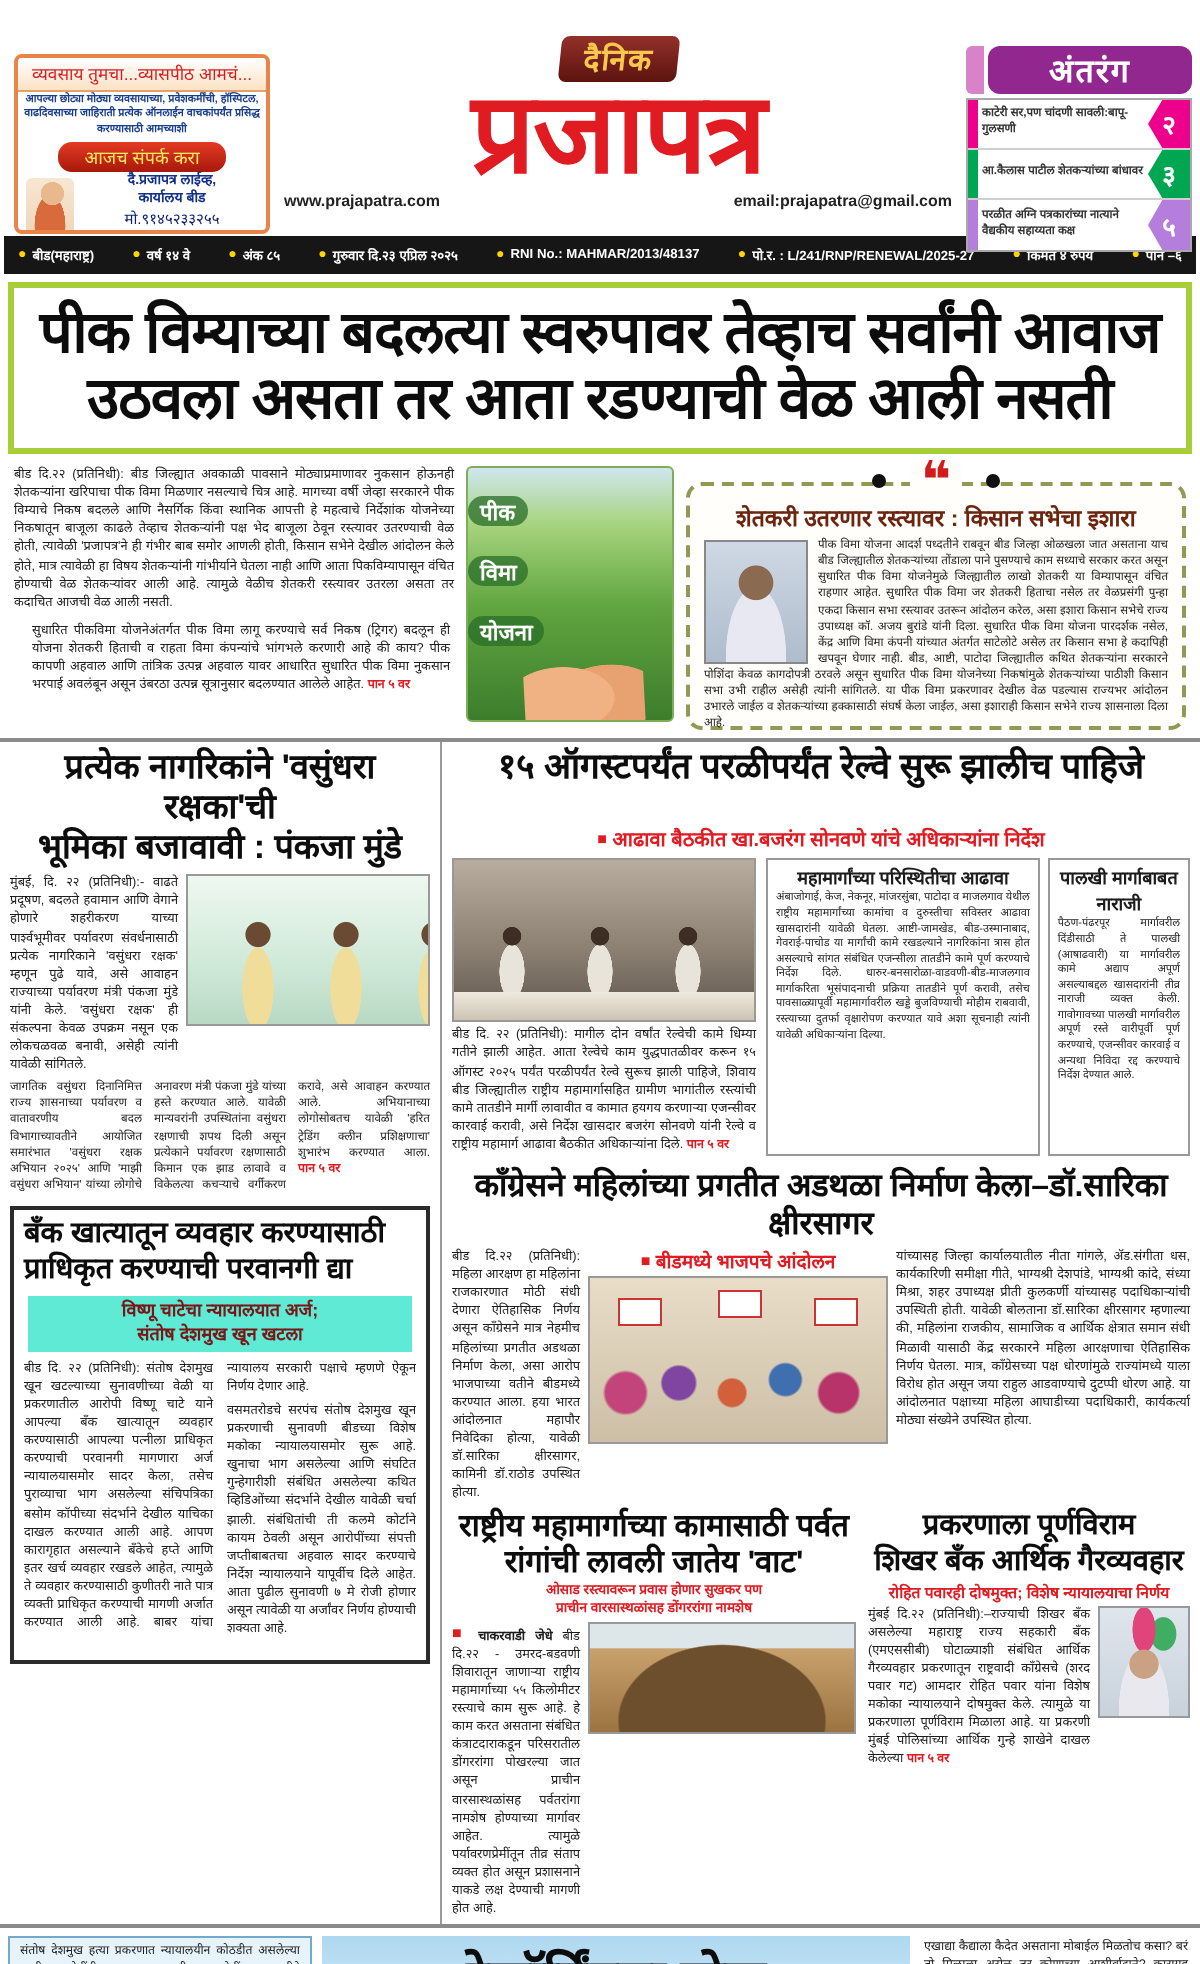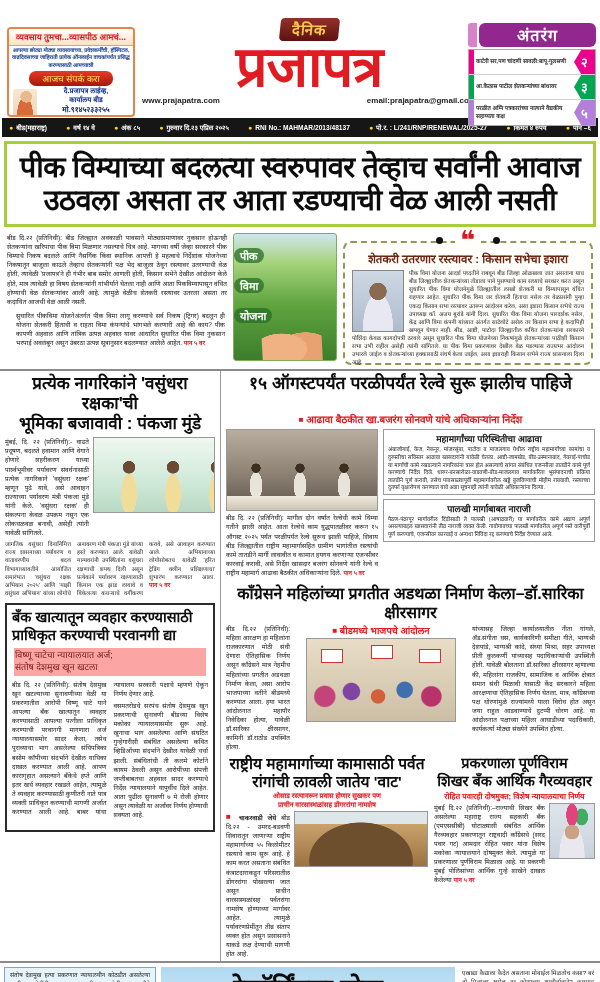--- a/index.html
+++ b/index.html
@@ -3,37 +3,37 @@
 <meta charset="utf-8">
 <style>
   *{box-sizing:border-box;margin:0;padding:0}
   html,body{background:#9a9a9a}
   body{font-family:"Liberation Sans","DejaVu Sans",sans-serif}
   .page{width:600px;height:982px;margin:0 auto;background:#fff;position:relative;overflow:hidden;color:#1a1a1a}
 
   
   .hdr{height:118px;position:relative}
   .adbox{position:absolute;left:7px;top:27px;width:128px;height:90px;border:2px solid #e8834a;border-radius:4px;background:#fff;text-align:center;overflow:hidden}
-  .ad-tag{font-size:8.6px;font-weight:bold;color:#d61c22;background:linear-gradient(#fff,#fbe3c4);padding:2px 1px;border-bottom:1px solid #e8a06a;white-space:nowrap}
+  .ad-tag{font-size:8.6px;font-weight:normal;color:#d61c22;background:linear-gradient(#fff,#fbe3c4);padding:2px 1px;border-bottom:1px solid #e8a06a;white-space:nowrap}
   .ad-body{font-size:5.4px;color:#1a3f8f;font-weight:bold;line-height:1.35;padding:1px 3px}
   .ad-cta{background:linear-gradient(#e43b25,#a81809);color:#ffe95e;font-weight:400;font-size:9px;border-radius:7px;margin:1px 20px;padding:1px 0}
   .ad-low{position:relative;padding-left:30px}
   .ad-fig{position:absolute;left:4px;top:2px;width:24px;height:30px;border-radius:3px;background:
     radial-gradient(circle at 55% 26%,#e9b98e 0 22%,transparent 23%),
     radial-gradient(ellipse at 50% 80%,#d96a3c 0 45%,transparent 46%),
     linear-gradient(#f7e7d2,#efd4b8)}
   .ad-off{font-size:7px;color:#14308a;font-weight:800;line-height:1.25}
-  .ad-ph{font-size:7.5px;color:#0a1f66;font-weight:700}
+  .ad-ph{font-size:7.5px;color:#0a1f66;font-weight:400}
 
   .mast{position:absolute;left:140px;top:18px;width:338px;text-align:center}
   .dainik{display:inline-block;background:linear-gradient(#93302a,#5c130f);color:#f7c84d;font-weight:900;font-size:15px;padding:1px 12px 2px;border-radius:4px;transform:skewX(-6deg);letter-spacing:1px}
   .mtitle{font-size:56px;font-weight:900;color:#e01b22;line-height:1.0;letter-spacing:-1px;margin-top:-2px}
   .urls{display:flex;justify-content:space-between;font-size:8px;font-weight:bold;color:#222;margin-top:1px;padding:0 2px}
 
-  .ant{position:absolute;right:4px;top:23px;width:128px}
+  .ant{position:absolute;right:4px;top:23px;width:113px}
   .ant-head{display:flex;align-items:stretch}
   .ant-tab{width:9px;background:#d883c9;border-radius:3px 0 0 3px;margin-right:2px}
   .ant-title{flex:1;background:#92278f;color:#fff;font-weight:900;font-size:16px;text-align:center;border-radius:6px;padding:1px 0;letter-spacing:1px}
   .ant-box{border:1px solid #a9a9a9;margin-top:2px;background:#fff}
   .ant-row{display:flex;align-items:stretch;border-bottom:1px solid #cfcfcf;height:25px}
   .ant-row:last-child{border-bottom:0}
   .ant-bar{width:5px}
   .ant-txt{flex:1;font-size:5.8px;font-weight:bold;color:#333;line-height:1.3;padding:2px 2px;display:flex;align-items:center}
   .ant-pg{width:21px;display:flex;align-items:center;justify-content:center;color:#fff;font-weight:900;font-size:13px;clip-path:polygon(34% 0,100% 0,100% 100%,34% 100%,0 50%)}
   .c-pink{background:#ec008c}.c-green{background:#00a651}.c-lav{background:#b57edc}
@@ -80,39 +80,39 @@
   .vs-row{display:flex;gap:4px;margin-top:3px}
   .vs-txt{width:84px}
   .vs-photo{flex:1;height:76px;background:linear-gradient(180deg,#eef8f0,#cfe9d8 60%,#b9d9c4)}
   .sil{position:absolute;bottom:0;width:26px;height:52px;background:
     radial-gradient(circle at 50% 14%,#6b4a33 0 13%,transparent 14%),
     radial-gradient(ellipse at 50% 66%,#f0dd9a 0 42%,transparent 43%)}
   .vs-cap{columns:3;column-gap:6px;font-size:5.8px;line-height:1.4;text-align:justify;margin-top:3px;color:#222}
 
   .bank{border:2px solid #2b2b2b;margin-top:6px;padding:4px 5px;background:#fff}
   .bank-h{font-size:14.5px;font-weight:900;text-align:left;line-height:1.22;color:#0d0d0d}
-  .bank-sub{background:#fca5a5;color:#7a1616;font-weight:400;font-size:9px;text-align:left;margin:4px 2px;padding:2px 1px;line-height:1.3}
+  .bank-sub{background:#5eead4;color:#7a1616;font-weight:700;font-size:9px;text-align:center;margin:4px 2px;padding:2px 1px;line-height:1.3}
   .bank-body{columns:2;column-gap:7px;font-size:6.2px;line-height:1.45;text-align:justify;height:146px;overflow:hidden}
 
   .rw-h{font-size:17.5px;font-weight:900;text-align:center;color:#0d0d0d;line-height:1.1}
   .rw-sub{color:#e01b22;font-weight:800;font-size:10px;text-align:center;margin:19px 0 3px}
   .rw-row{display:flex;gap:5px}
   .rw-left{width:152px}
   .rw-photo{height:82px;background:linear-gradient(180deg,#b9ada0,#8d8174 55%,#5d544a);margin-bottom:2px}
   .msil{position:absolute;bottom:14px;width:22px;height:34px;background:
     radial-gradient(circle at 50% 18%,#3c2e22 0 15%,transparent 16%),
     radial-gradient(ellipse at 50% 70%,#e8e4da 0 40%,transparent 41%)}
   .mtable{position:absolute;bottom:0;left:0;right:0;height:14px;background:linear-gradient(#efeadf,#cdc4b2)}
-  .rw-boxes{flex:1;display:flex;flex-direction:column;gap:4px}
+  .rw-boxes{flex:1;display:flex;gap:4px}
   .sbox{border:1px solid #999;padding:2px 4px;background:#fff}
   .sbox-h{font-size:9px;font-weight:800;text-align:center;color:#1c1c1c;margin-bottom:1px}
   .sbox-b{font-size:5.5px;line-height:1.38;text-align:justify;color:#222}
 
   .cg-h{font-size:16px;font-weight:900;text-align:center;line-height:1.2;margin-top:6px;color:#0d0d0d}
-  .cg-row{display:flex;gap:16px;margin-top:2px}
+  .cg-row{display:flex;gap:4px;margin-top:2px}
   .cg-l{width:64px}.cg-c{width:150px}.cg-r{flex:1}
   .cg-sub{color:#e01b22;font-weight:800;font-size:9.5px;text-align:center;margin-bottom:1px}
   .cg-photo{height:84px;background:
     radial-gradient(circle at 12% 70%,#c2447a 0 7%,transparent 8%),
     radial-gradient(circle at 30% 64%,#8045a0 0 7%,transparent 8%),
     radial-gradient(circle at 48% 70%,#d2603a 0 7%,transparent 8%),
     radial-gradient(circle at 66% 62%,#3f6fae 0 7%,transparent 8%),
     radial-gradient(circle at 84% 70%,#b8336a 0 7%,transparent 8%),
     linear-gradient(180deg,#e9ddc8,#cdbfa6)}
   .placard{position:absolute;top:10px;width:22px;height:14px;background:#fff;border:1px solid #c33}

